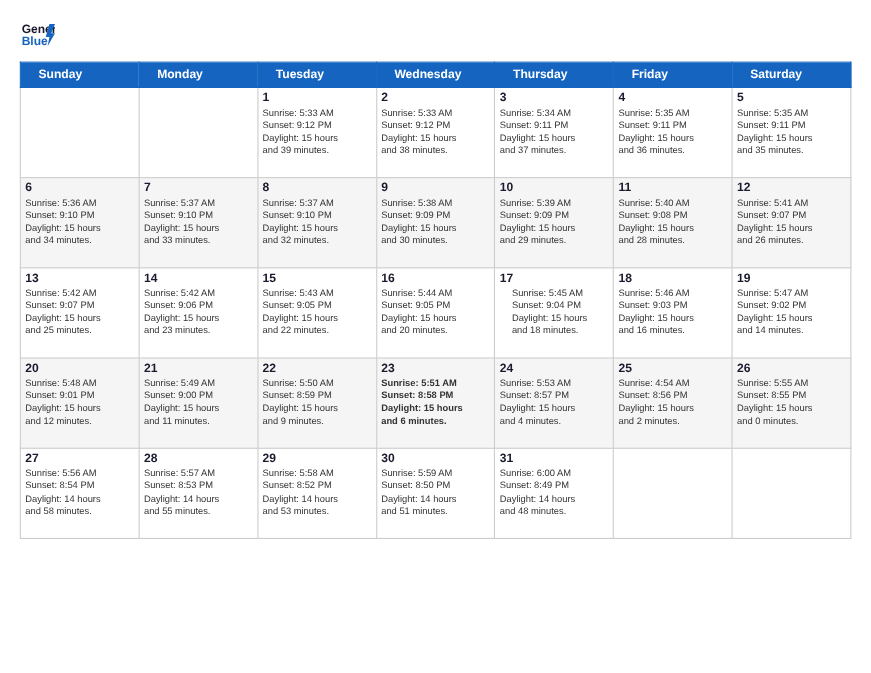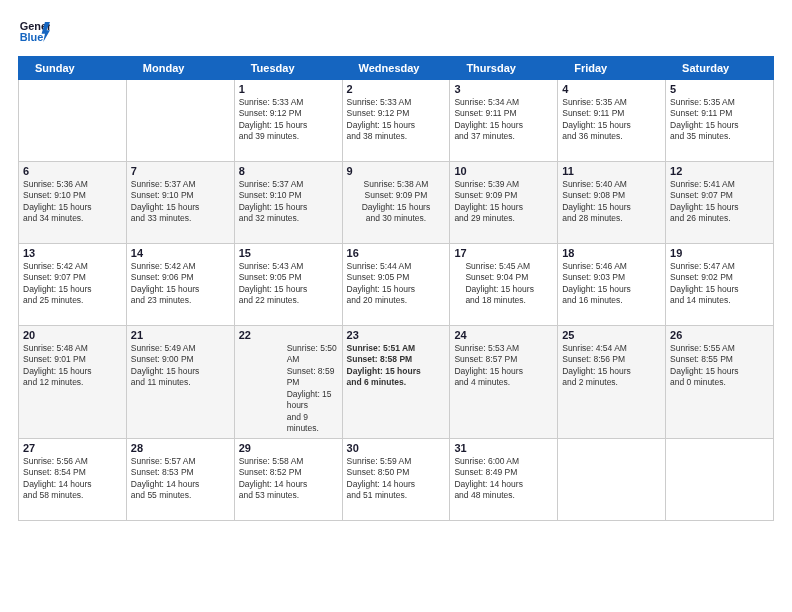--- a/index.html
+++ b/index.html
@@ -173,21 +173,21 @@
           </td>
           <td>
             <span class="day-num">8</span>
             <div class="day-info" style="white-space: pre-line;">Sunrise: 5:37 AM
 Sunset: 9:10 PM
 Daylight: 15 hours
 and 32 minutes.</div>
           </td>
           <td>
             <span class="day-num">9</span>
-            <div class="day-info" style="white-space: pre-line; text-align: center;">Sunrise: 5:38 AM
+            <div class="day-info" style="white-space: pre-line;">Sunrise: 5:38 AM
 Sunset: 9:09 PM
 Daylight: 15 hours
 and 30 minutes.</div>
           </td>
           <td>
             <span class="day-num">10</span>
             <div class="day-info" style="white-space: pre-line;">Sunrise: 5:39 AM
 Sunset: 9:09 PM
 Daylight: 15 hours
 and 29 minutes.</div>
@@ -268,21 +268,21 @@
           </td>
           <td>
             <span class="day-num">21</span>
             <div class="day-info" style="white-space: pre-line;">Sunrise: 5:49 AM
 Sunset: 9:00 PM
 Daylight: 15 hours
 and 11 minutes.</div>
           </td>
           <td>
             <span class="day-num">22</span>
-            <div class="day-info" style="white-space: pre-line; margin-left: 48px;">Sunrise: 5:50 AM
+            <div class="day-info" style="white-space: pre-line;">Sunrise: 5:50 AM
 Sunset: 8:59 PM
 Daylight: 15 hours
 and 9 minutes.</div>
           </td>
           <td>
             <span class="day-num">23</span>
             <div class="day-info" style="white-space: pre-line; font-weight: bold;">Sunrise: 5:51 AM
 Sunset: 8:58 PM
 Daylight: 15 hours
 and 6 minutes.</div>

